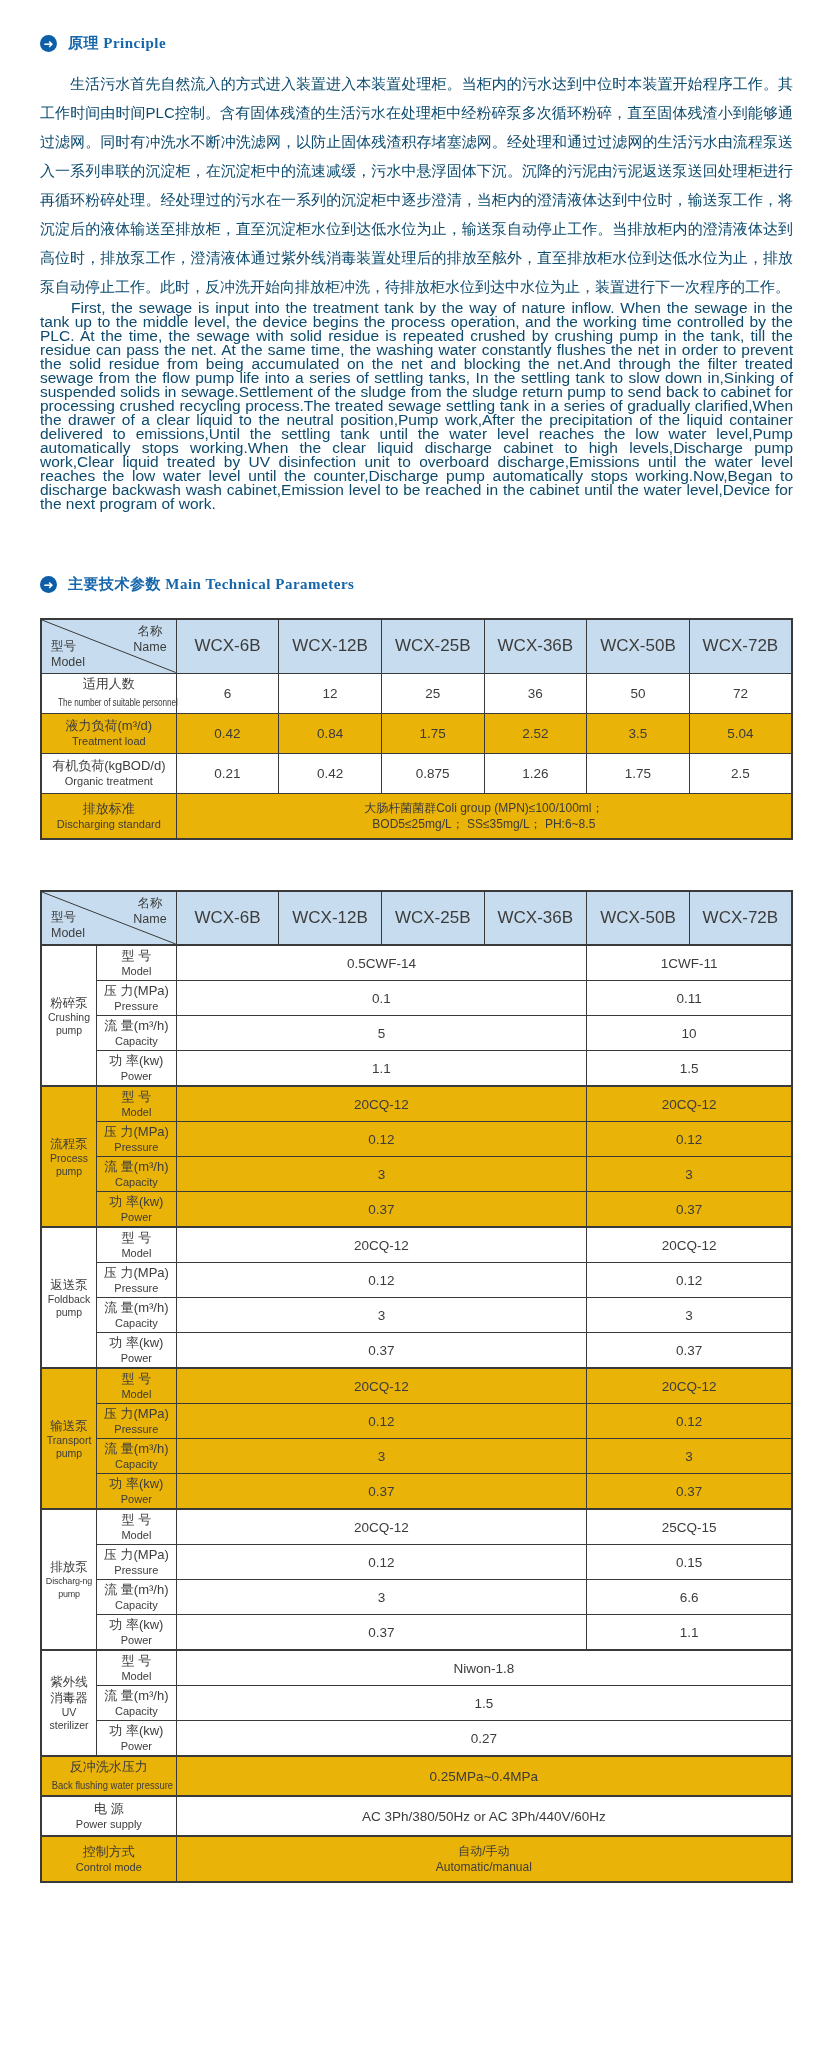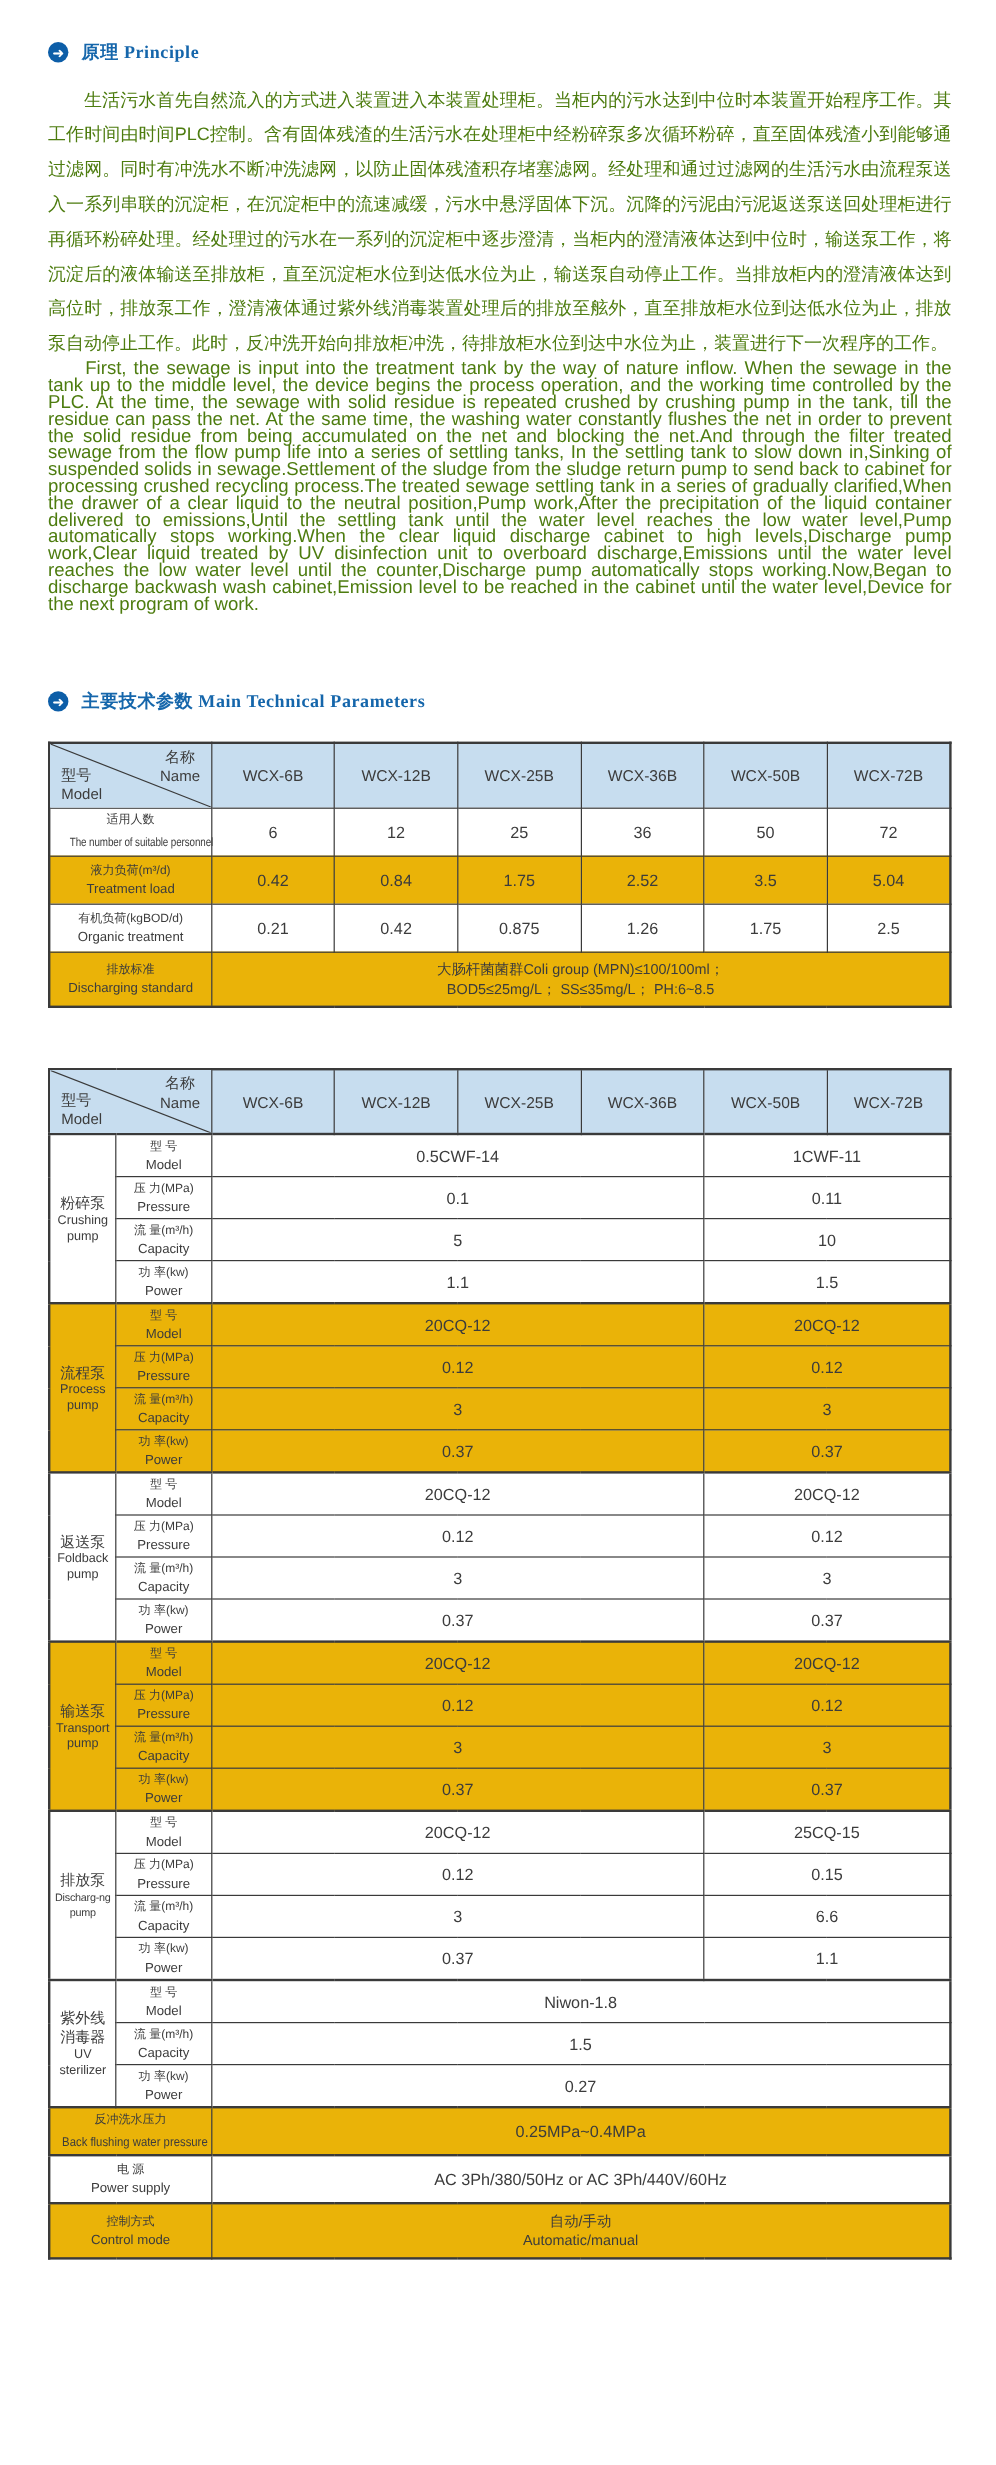--- a/index.html
+++ b/index.html
@@ -25,43 +25,43 @@
     font-weight:bold; font-size:15px; color:#1566ab;
     letter-spacing:0.5px;
   }
   .h2 { margin-top:64px; }
 
   
   .para {
     margin-top:16px;
     font-size:15px; line-height:29px;
     text-align:justify; text-indent:2em;
-    color:#4d7c0f;
+    color:#0c4a6e;
   }
   .para.en { margin-top:0; font-size:15.5px; }
 
   
   table {
     width:100%; border-collapse:collapse; table-layout:fixed;
     border:2px solid #3a3a3a;
     margin-top:24px;
   }
   td { border:1px solid #3a3a3a; text-align:center; vertical-align:middle; padding:2px 3px; }
   .hdr { background:#c7ddef; }
   tr.blue td { background:#eab308; }
   tr.hdr-row { height:54px; }
   .t1 tr.r { height:40px; }
   .t1 tr.r-last { height:46px; }
   .t2 tr.r { height:34px; }
   .t2 tr.f { height:40px; }
   .t2 tr.f-last { height:46px; }
   tr.gsep td { border-top-width:2px; }
 
-  .model-h { font-size:13px; color:#3c3c3c; }
-  .zh { display:block; font-size:10px; line-height:16px; }
+  .model-h { font-size:17px; color:#3c3c3c; }
+  .zh { display:block; font-size:13px; line-height:16px; }
   .en { display:block; font-size:11px; line-height:14px; }
   .val { font-size:13.5px; }
   .val-sm { font-size:12px; line-height:16px; }
   .val-sm span { display:block; }
   .squeeze { display:inline-block; white-space:nowrap; transform:scaleX(0.82); transform-origin:center; font-size:10px; letter-spacing:-0.1px; }
   .squeeze2 { display:inline-block; white-space:nowrap; transform:scaleX(0.9); transform-origin:center; font-size:10.5px; }
   .g-en { display:block; font-size:10.5px; line-height:13px; }
   .g-en.xs { font-size:9px; letter-spacing:-0.2px; }
   .g-zh { display:block; font-size:12.5px; line-height:16px; }
 

